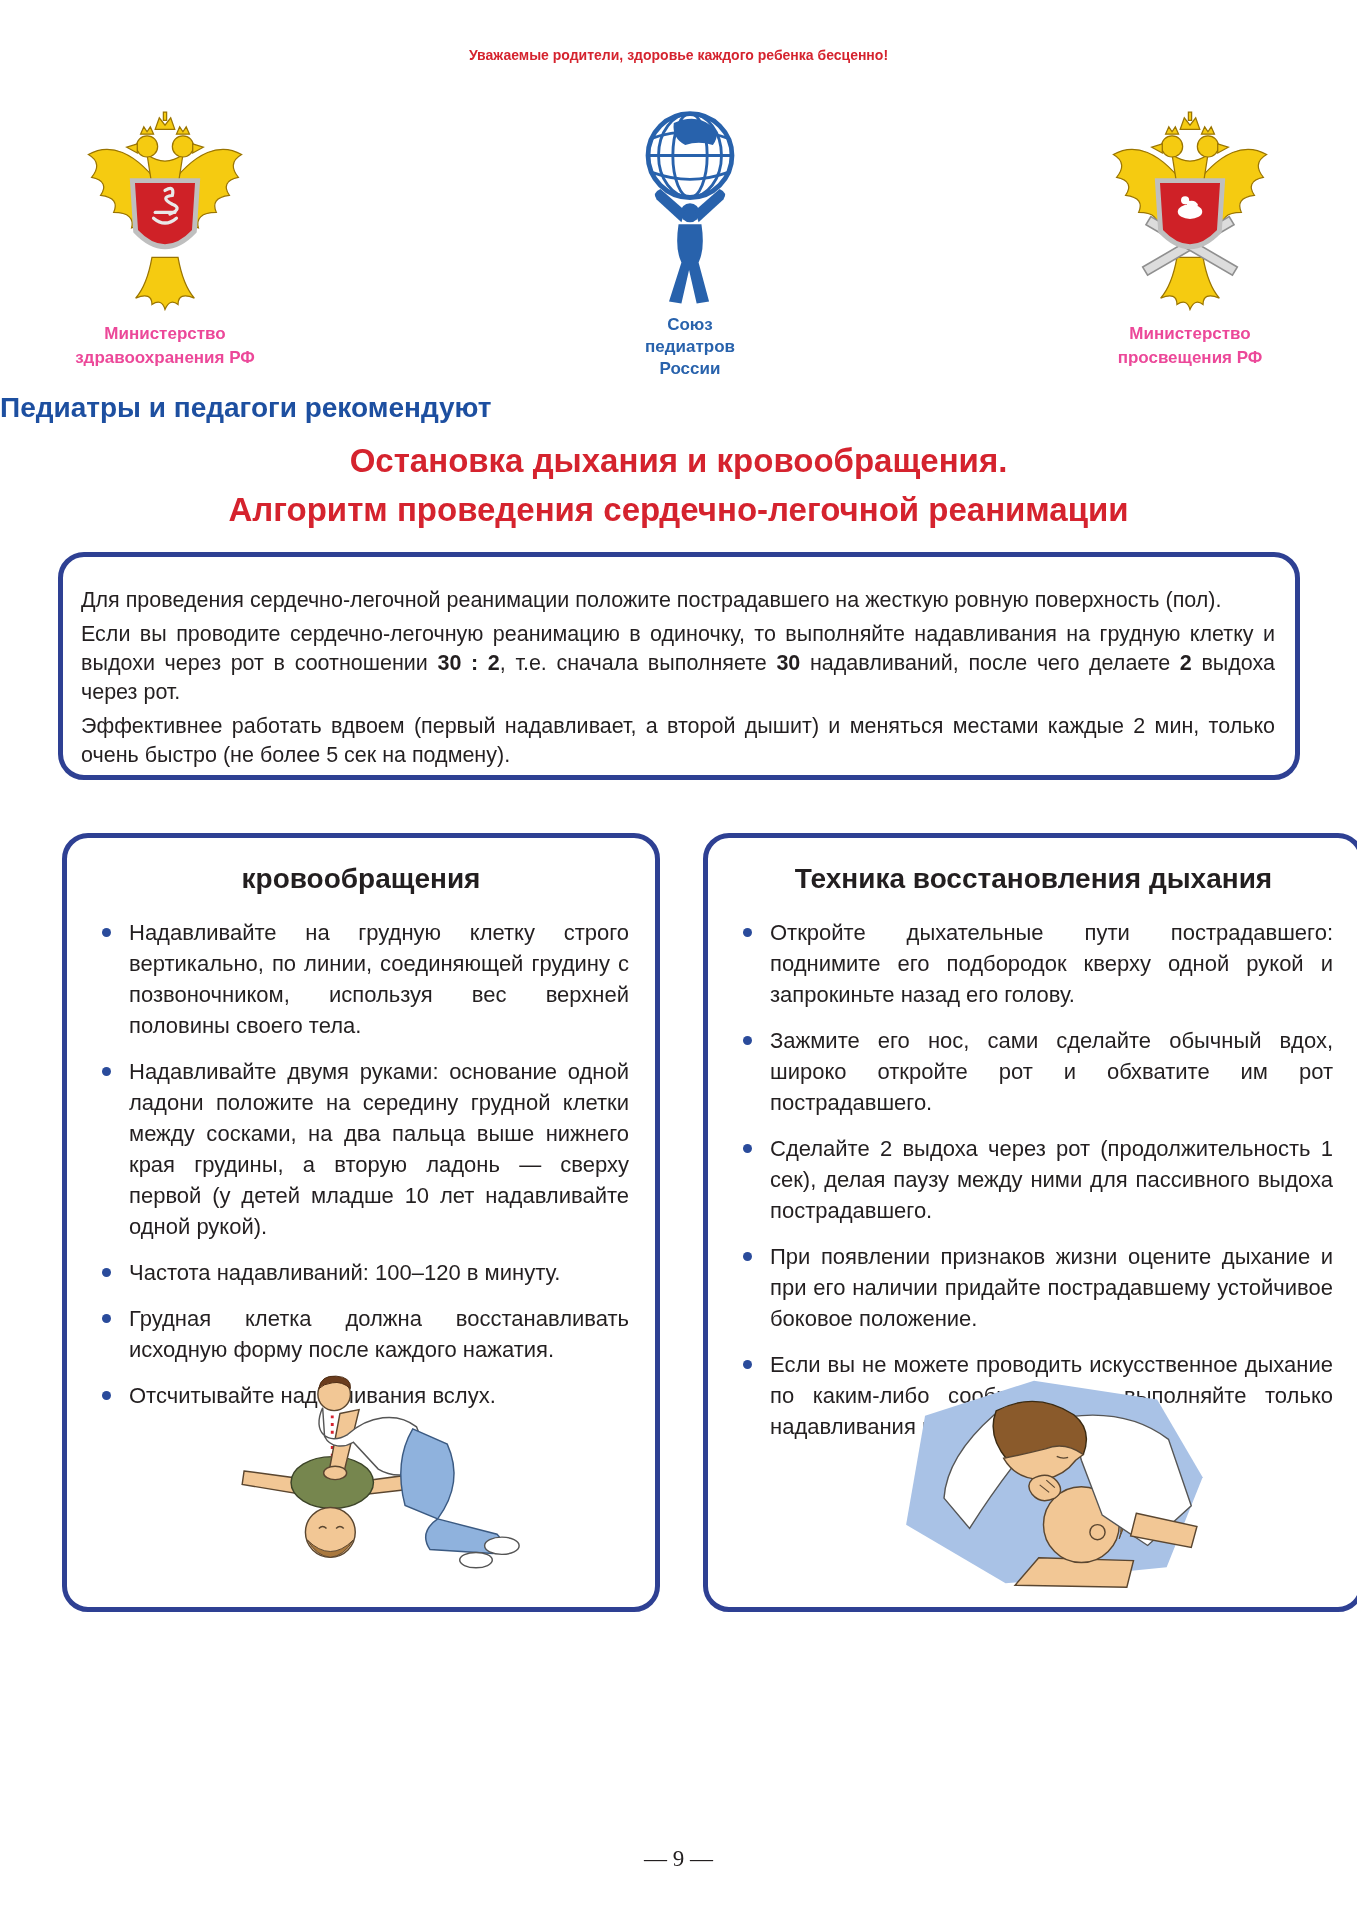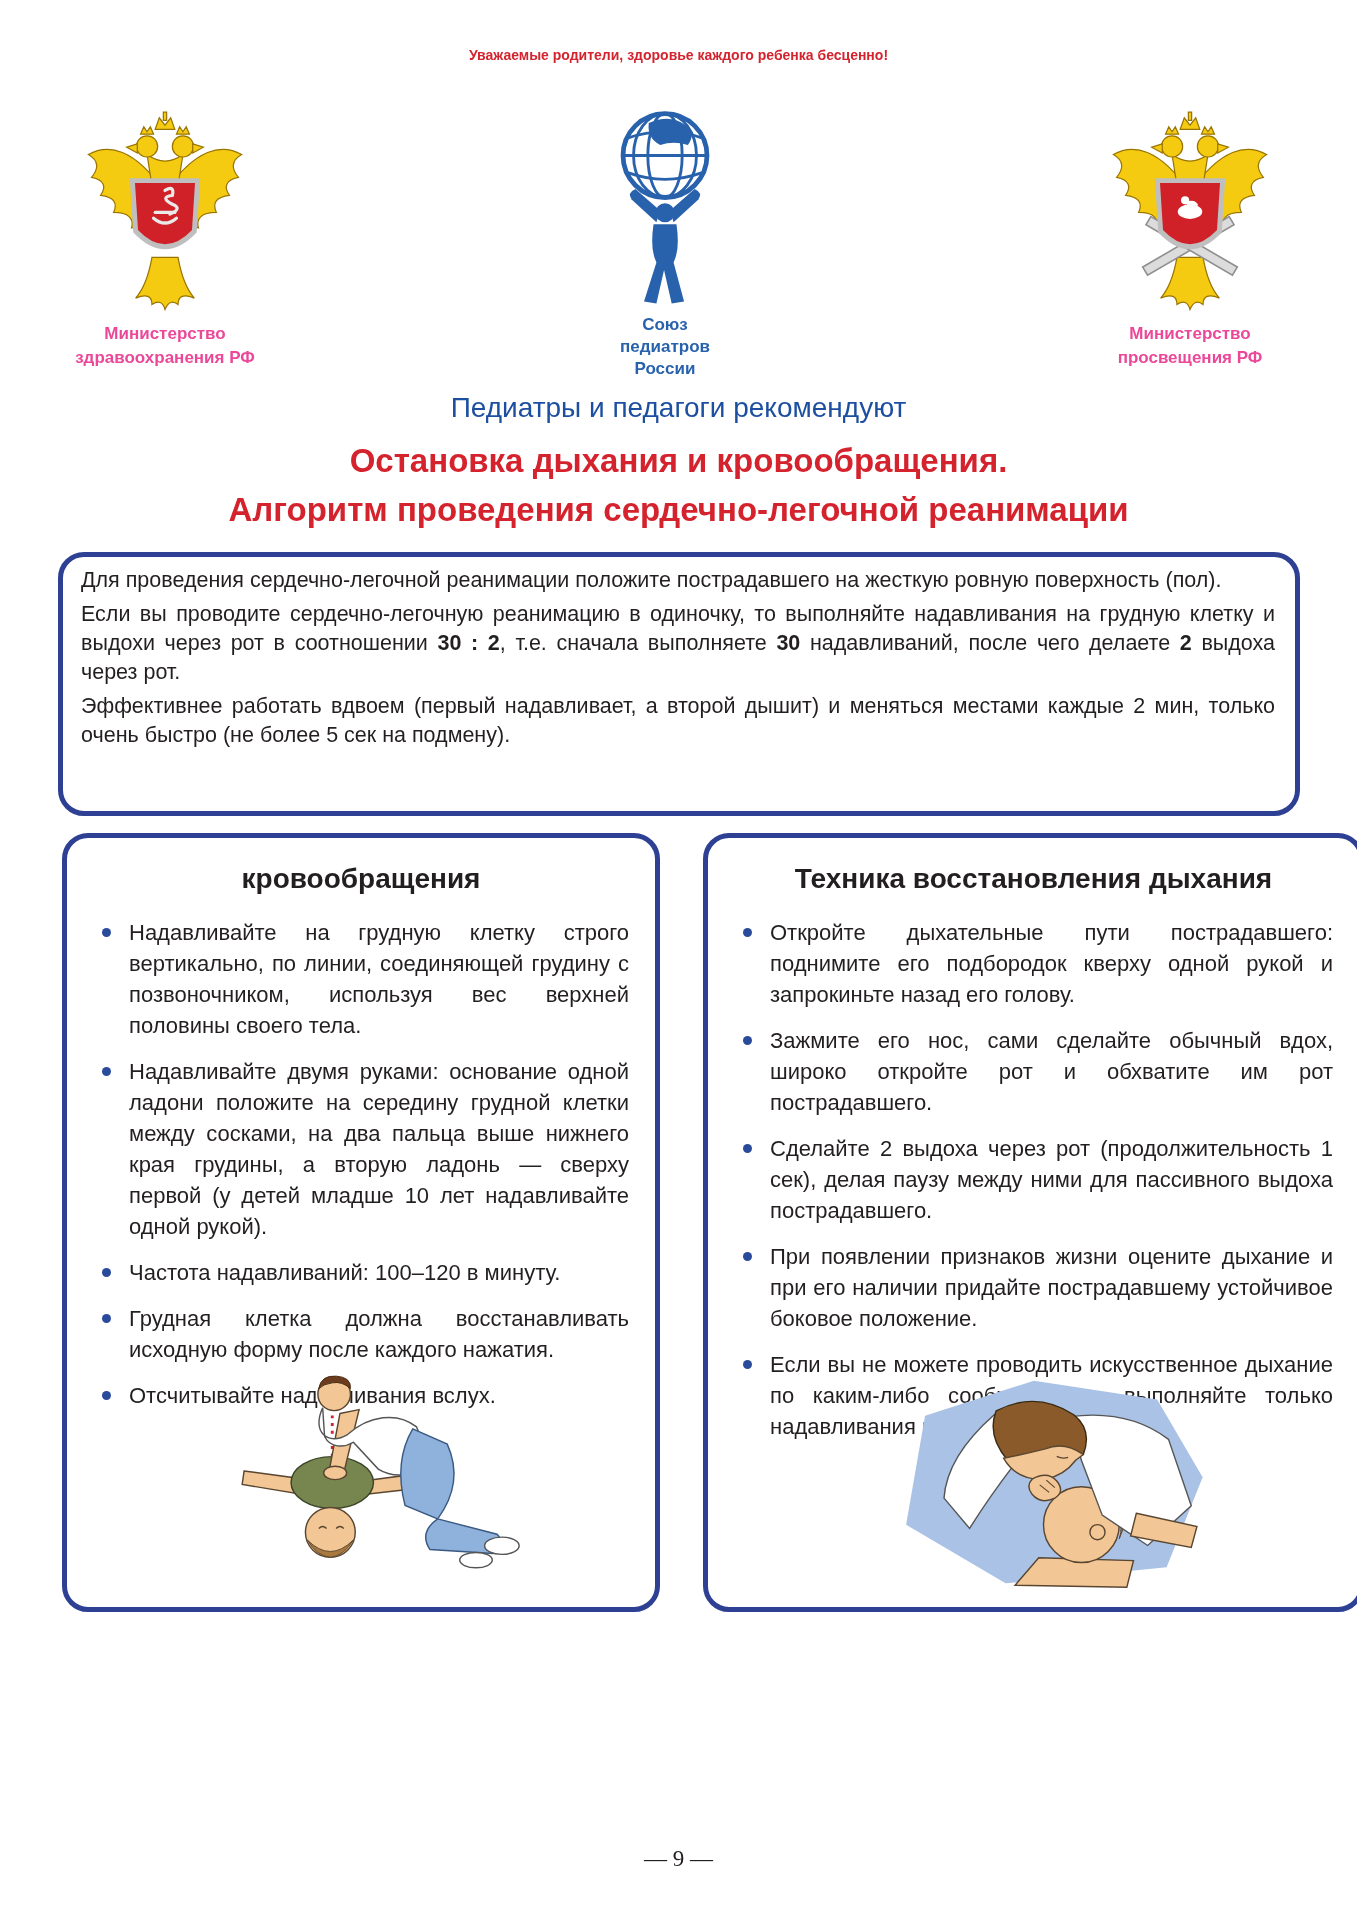--- a/index.html
+++ b/index.html
@@ -7,34 +7,34 @@
     width:1357px;height:1920px;position:relative;background:#ffffff;
     font-family:"Liberation Sans",sans-serif;color:#231f20;overflow:hidden;
   }
   
   .banner{position:absolute;top:42px;left:0;width:100%;text-align:center;
     color:#d5232e;font-weight:bold;font-size:14px;line-height:27px;}
   
   .logos{position:absolute;top:104px;left:0;width:100%;height:310px;}
   .logo-block{position:absolute;text-align:center;}
   .logo-health{left:30px;width:270px;}
-  .logo-union{left:535px;width:260px;}
+  .logo-union{left:560px;width:260px;}
   .logo-edu{left:1055px;width:270px;}
   .logo-label{font-weight:bold;font-size:17px;line-height:24px;color:#ec4899;margin-top:6px;}
   .logo-label.blue{color:#2862ac;margin-top:2px;line-height:22px;}
   .logo-block svg{display:block;margin:0 auto;}
   
-  .subtitle{position:absolute;top:392px;left:0;width:100%;text-align:center;
-    color:#1d4fa0;font-weight:normal;font-size:28px;}
+  .subtitle{position:absolute;top:392px;left:0;width:100%;text-align:left;
+    color:#1d4fa0;font-weight:bold;font-size:28px;}
   .main-title{position:absolute;top:436px;left:0;width:100%;text-align:center;
     color:#d5232e;font-weight:bold;font-size:33px;line-height:49px;}
   
-  .intro-box{position:absolute;top:552px;left:58px;width:1242px;height:264px;
+  .intro-box{position:absolute;top:552px;left:58px;width:1242px;height:228px;
     box-sizing:border-box;border:5px solid #2e4093;border-radius:26px;
-    padding:4px 20px 10px 18px;font-size:21.5px;line-height:29px;text-align:justify;}
+    padding:24px 20px 10px 18px;font-size:21.5px;line-height:29px;text-align:justify;}
   .intro-box p{margin:5px 0;}
   .intro-box b{font-weight:bold;}
   
   .panel{position:absolute;top:833px;height:779px;box-sizing:border-box;
     border:5px solid #2e4093;border-radius:26px;padding:14px 26px;background:#fff;}
   .panel-left{left:62px;width:598px;}
   .panel-right{left:703px;width:661px;}
   .panel-title{text-align:center;font-weight:bold;font-size:28px;line-height:37px;
     margin:8px 0 20px;color:#231f20;}
   ul.bullets{list-style:none;margin:0;padding:0;font-size:22px;line-height:31px;text-align:justify;}

